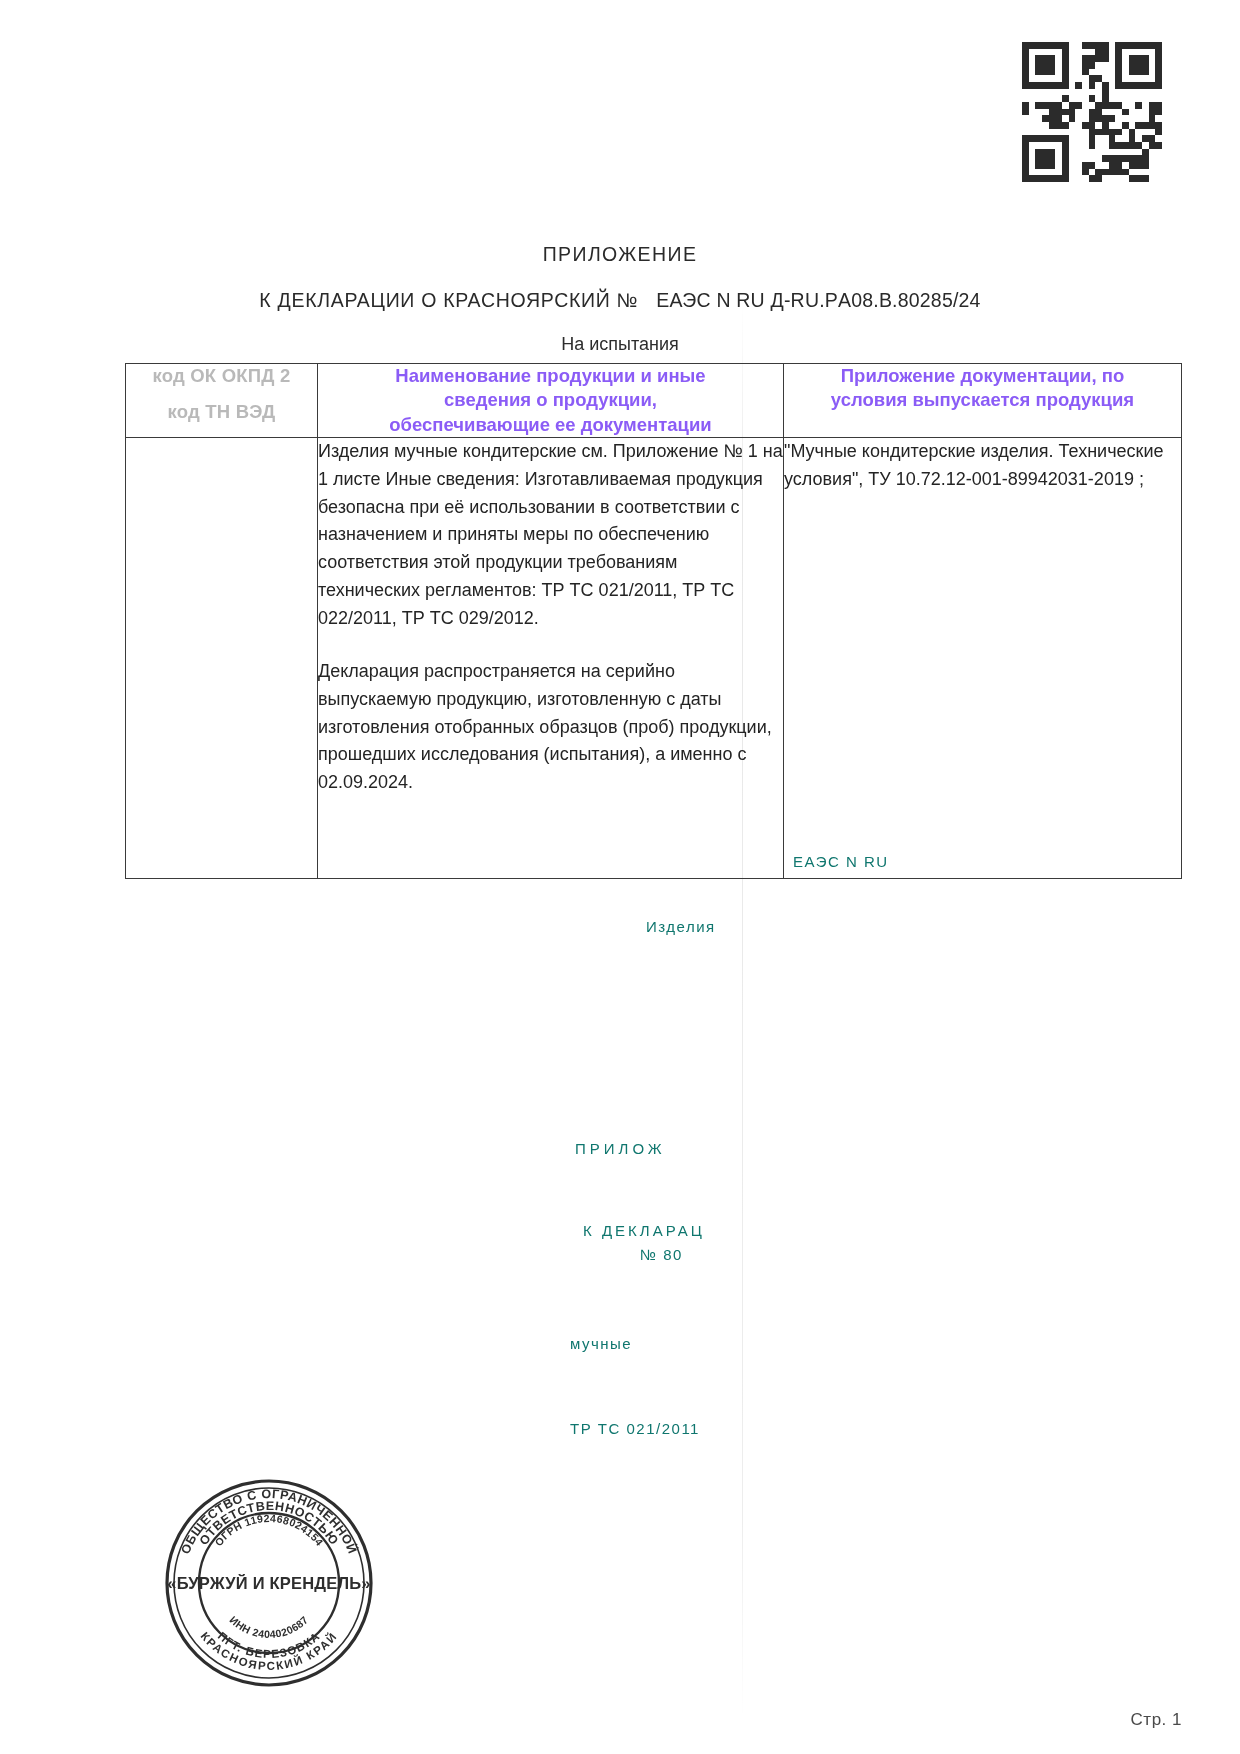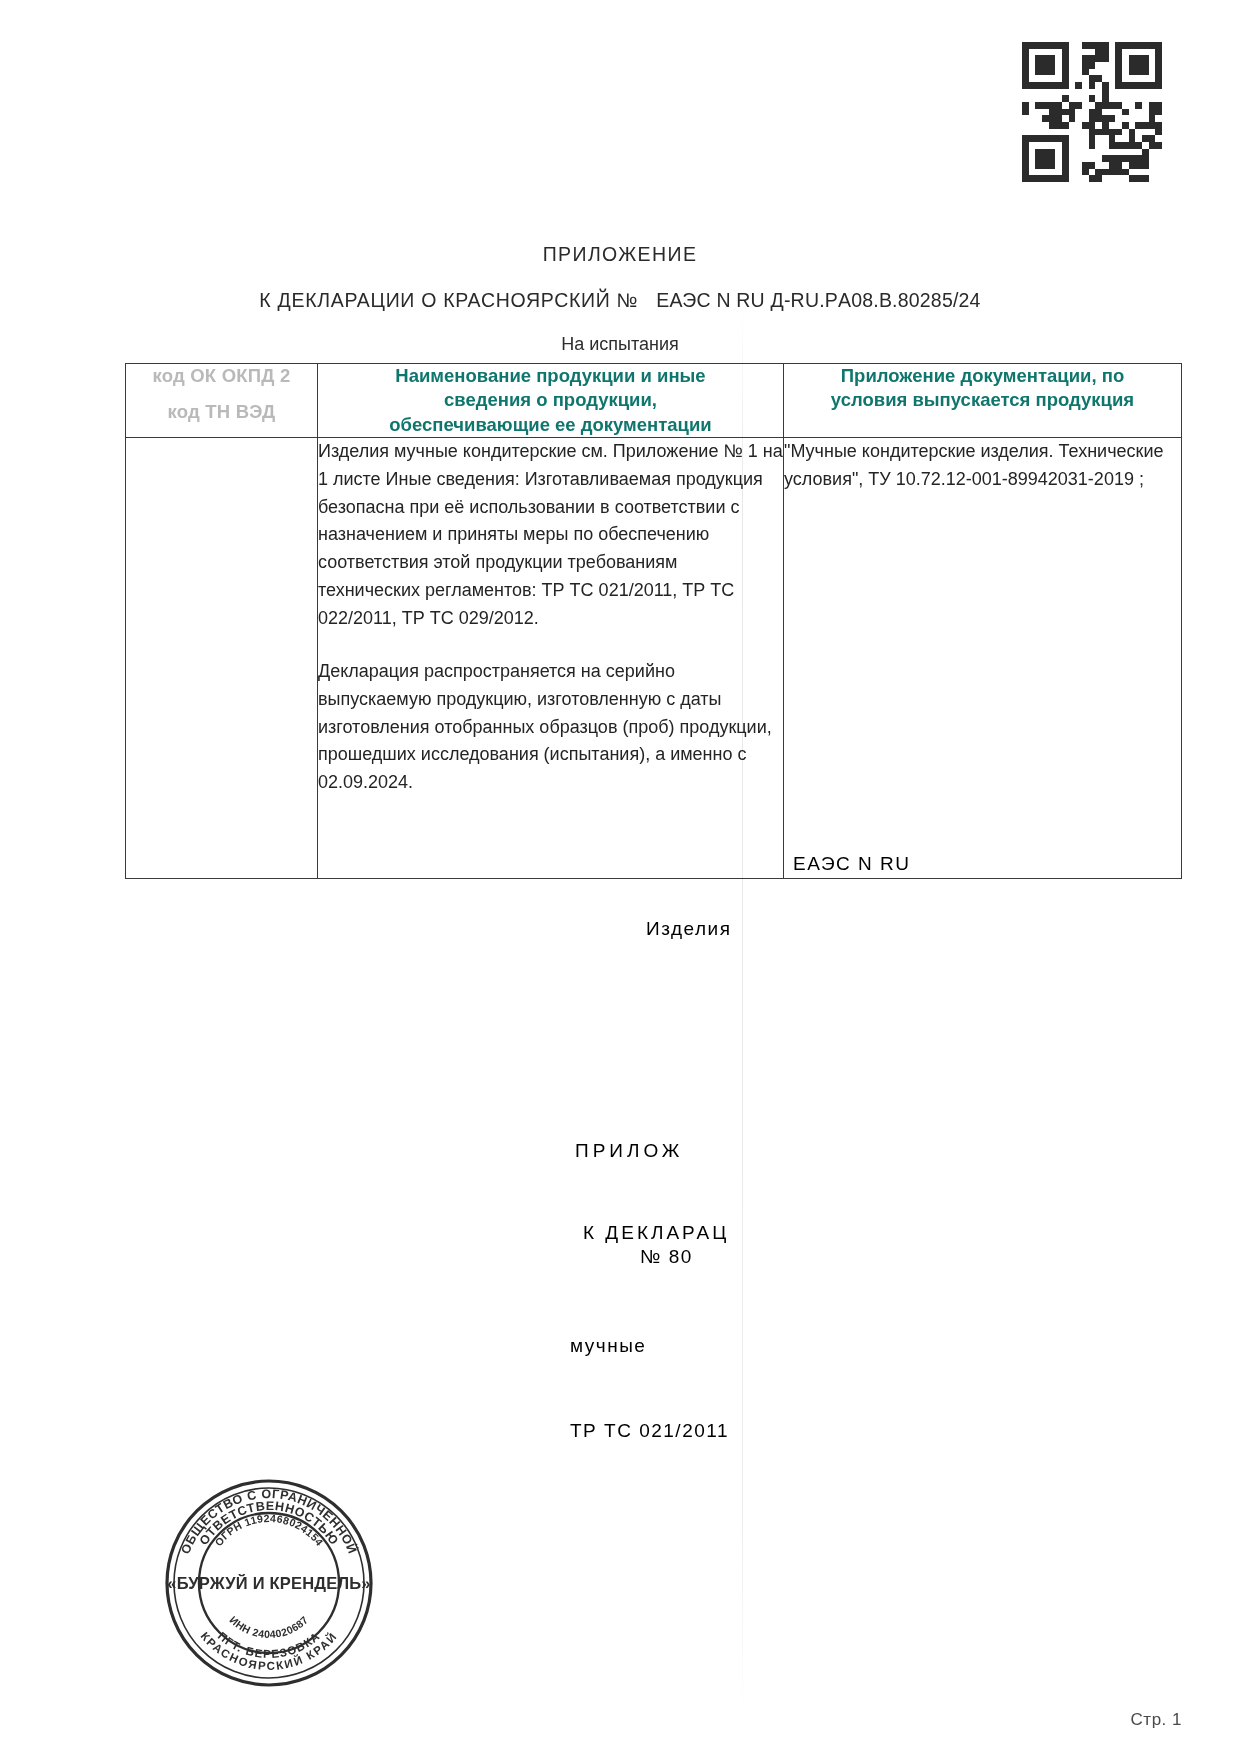--- a/index.html
+++ b/index.html
@@ -87,21 +87,21 @@
     padding: 0;
   }
   .col-code   { width: 192px; }
   .col-name   { width: 466px; }
   .col-docref { width: 398px; }
 
   .head-cell {
     text-align: center;
     font-size: 18.5px;
     font-weight: bold;
-    color: #0f766e;
+    color: #8b5cf6;
     line-height: 1.32;
     padding: 10px 8px 12px 8px;
   }
   .head-cell.faded {
     color: #b9b9b9;
     font-weight: bold;
     letter-spacing: 0.2px;
   }
   .head-cell .sub-line {
     display: block;
@@ -115,22 +115,22 @@
     padding: 12px 14px 18px 16px;
     height: 440px;
   }
   .body-cell p { margin: 0; }
   .body-cell p.gap { margin-top: 26px; }
   .body-cell.empty { color: transparent; }
 
   
   .ghost {
     position: absolute;
-    color: #000000;
-    font-size: 19px;
+    color: #0f766e;
+    font-size: 15px;
     letter-spacing: 1.5px;
     white-space: nowrap;
     user-select: none;
   }
   .fold-line {
     position: absolute;
     top: 300px;
     left: 742px;
     width: 1px;
     height: 1420px;

